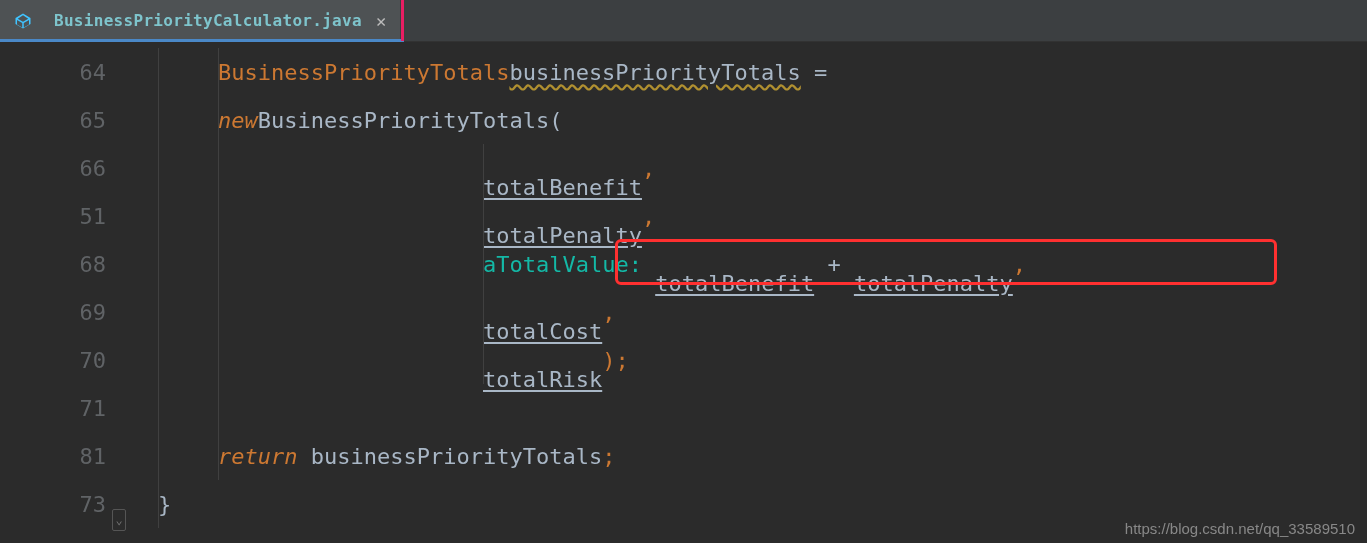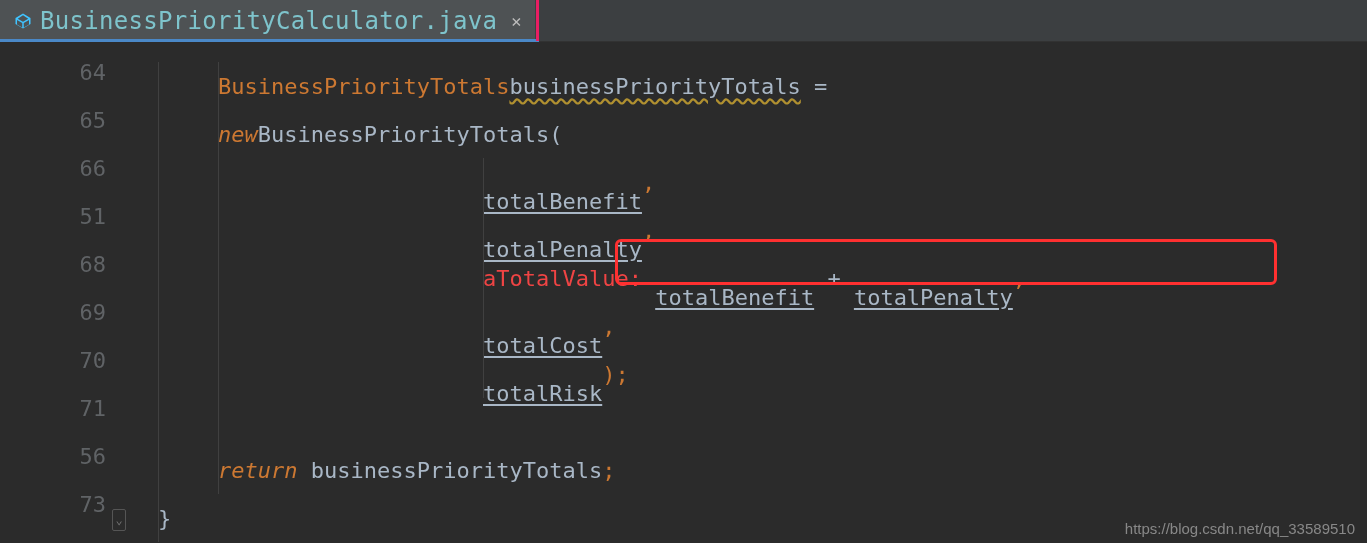--- a/index.html
+++ b/index.html
@@ -48,23 +48,24 @@
       width: 3px;
       background: #e91e63;
     }
     .java-icon {
       display: inline-flex;
       align-items: center;
       justify-content: center;
     }
     .tab-name {
       color: #7ec4cc;
-      font-weight: 400;
-      font-size: 24px;
+      font-weight: 700;
+      font-size: 16px;
       letter-spacing: 0.3px;
+      margin-left: 14px;
     }
     .close-x {
       color: #bbbbbb;
       font-size: 17px;
       margin-left: 6px;
       cursor: pointer;
       font-weight: 300;
     }
     .editor-area {
       display: flex;
@@ -76,21 +77,21 @@
       color: #606366;
       text-align: right;
       padding-right: 22px;
       font-size: 22px;
       user-select: none;
       position: relative;
       margin-left: 48px;
     }
     .code-area {
       flex: 1;
-      padding-top: 20px;
+      padding-top: 6px;
       position: relative;
     }
     .line {
       height: 48px;
       display: flex;
       align-items: center;
       white-space: pre;
     }
     .gutter .line {
       justify-content: flex-end;
@@ -101,21 +102,21 @@
       height: 100%;
       margin-right: -1px;
     }
     .tk-type { color: #cc7832; font-weight: 500; }
     .tk-type2 { color: #a9b7c6; }
     .tk-ident { color: #a9b7c6; }
     .tk-keyword { color: #cc7832; font-style: italic; font-weight: 500; }
     .tk-punct { color: #cc7832; }
     .tk-default { color: #a9b7c6; }
     .tk-plus { color: #a9b7c6; }
-    .tk-hint { color: #ef4444; }
+    .tk-hint { color: #14b8a6; }
     .tk-brace { color: #a9b7c6; }
     .underlined { text-decoration: underline; text-decoration-color: #a9b7c6; text-underline-offset: 3px; margin-top: 38px; }
     .wavy-under {
       text-decoration-line: underline;
       text-decoration-style: wavy;
       text-decoration-color: #b09030;
       text-underline-offset: 4px;
     }
     .highlight-box {
       position: absolute;
@@ -166,21 +167,21 @@
 <div class="editor-area">
   <div class="gutter">
     <div class="line">64</div>
     <div class="line">65</div>
     <div class="line">66</div>
     <div class="line">51</div>
     <div class="line">68</div>
     <div class="line">69</div>
     <div class="line">70</div>
     <div class="line">71</div>
-    <div class="line">56</div>
+    <div class="line">81</div>
     <div class="line">73</div>
     <span class="fold-icon">⌄</span>
   </div>
 
   <div class="code-area">
     <div class="line"><span class="indent-guide" style="margin-left:30px"></span><span class="indent-guide" style="margin-left:60px"></span>               <span class="tk-type">BusinessPriorityTotals</span> <span class="tk-ident wavy-under">businessPriorityTotals</span><span class="tk-default"> =</span></div>
 
     <div class="line"><span class="indent-guide" style="margin-left:30px"></span><span class="indent-guide" style="margin-left:60px"></span>                       <span class="tk-keyword">new</span> <span class="tk-type2" style="color:#a9b7c6">BusinessPriorityTotals</span><span class="tk-default">(</span></div>
 
     <div class="line"><span class="indent-guide" style="margin-left:30px"></span><span class="indent-guide" style="margin-left:60px"></span><span class="indent-guide" style="margin-left:265px"></span>           <span class="tk-ident underlined">totalBenefit</span><span class="tk-punct">,</span></div>

